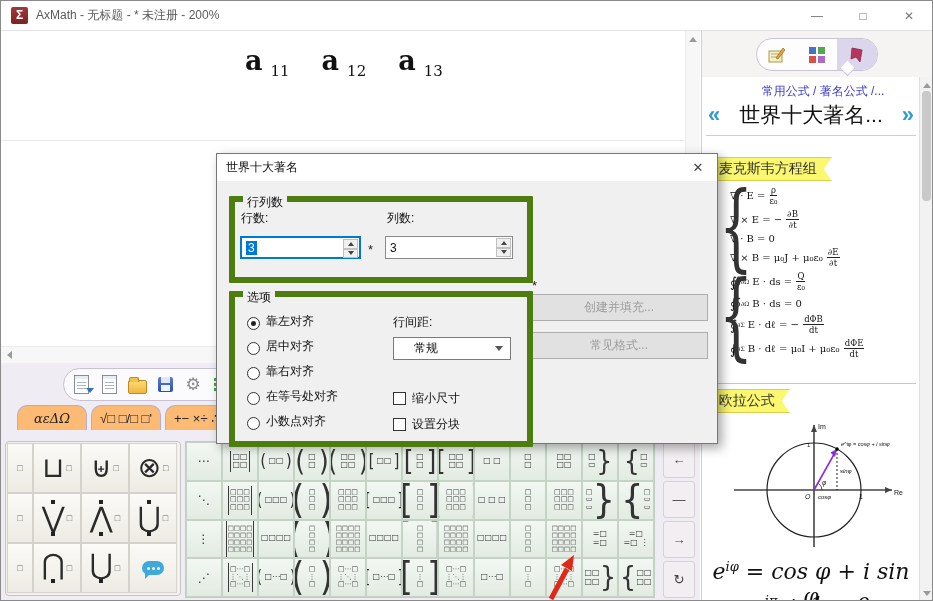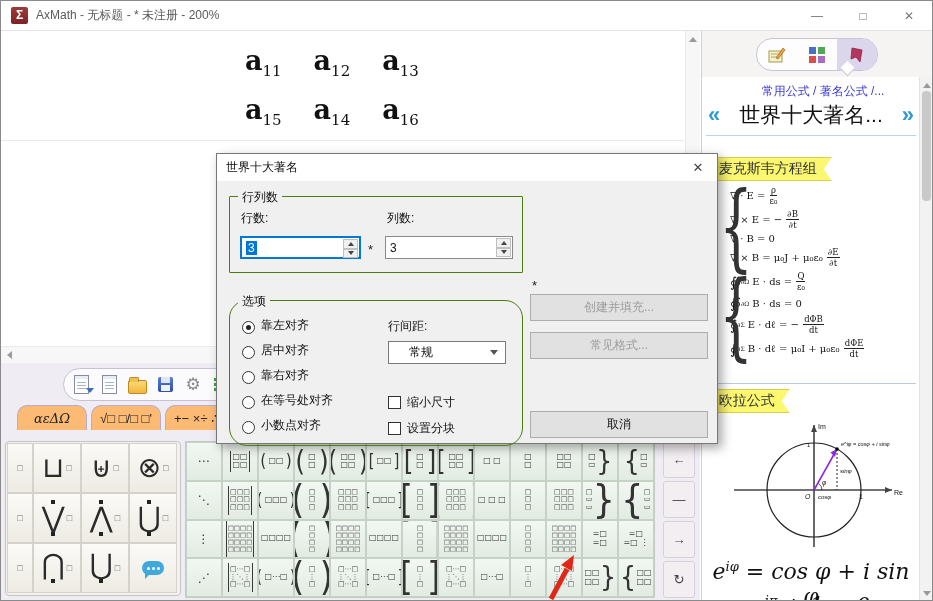--- a/index.html
+++ b/index.html
@@ -8,21 +8,21 @@
   .titlebar{position:absolute;left:0;top:0;width:100%;height:30px;background:#fff;border-bottom:1px solid #e3e3e3;display:flex;align-items:center;box-sizing:border-box;}
   .logo{width:17px;height:17px;margin-left:10px;background:linear-gradient(#a03a3a,#7c2222);color:#fff;font-weight:bold;font-size:12px;line-height:17px;text-align:center;border-radius:2px;}
   .title-text{margin-left:8px;font-size:12px;color:#5a5a5a;}
   .win-controls{margin-left:auto;display:flex;height:100%;}
   .win-btn{width:46px;height:100%;display:flex;align-items:center;justify-content:center;color:#777;font-size:12px;}
   
   .editor{position:absolute;left:0;top:30px;width:699px;height:332px;background:#fff;}
   .eq-canvas{position:absolute;left:244px;top:14px;font-family:"DejaVu Serif",serif;color:#111;}
   .mrow{display:flex;gap:32px;margin-bottom:14px;}
   .mbase{font-size:27px;font-weight:bold;}
-  .msub{font-size:15px;vertical-align:-6px;}
+  .msub{font-size:15px;vertical-align:-6px;margin-left:8px;}
   .page-sep{position:absolute;left:0;top:109px;width:683px;height:1px;background:#e8e8e8;}
   .vscroll{position:absolute;right:0;top:0;width:15px;height:315px;background:#f7f7f7;border-left:1px solid #ebebeb;box-sizing:border-box;}
   .hscroll{position:absolute;left:0;bottom:0;width:683px;height:17px;background:#f7f7f7;border-top:1px solid #ebebeb;box-sizing:border-box;}
   .tri-up{width:0;height:0;border-left:4px solid transparent;border-right:4px solid transparent;border-bottom:5px solid #9a9a9a;margin:6px auto;}
   .tri-left{width:0;height:0;border-top:4px solid transparent;border-bottom:4px solid transparent;border-right:5px solid #9a9a9a;margin:4px 0 0 6px;}
   
   .bottom-panel{position:absolute;left:0;top:362px;width:699px;height:239px;background:#efedf3;}
   .tool-pill{position:absolute;left:62px;top:5px;width:176px;height:33px;background:#fbfafc;border:1px solid #c6c1d6;border-radius:17px;display:flex;align-items:center;justify-content:center;gap:7px;box-sizing:border-box;}
   .tbi{width:21px;height:21px;position:relative;display:flex;align-items:center;justify-content:center;}
   .doc-shape{width:13px;height:17px;background:#fff;border:1px solid #8a8aa0;box-shadow:inset 0 3px 0 #e8ecf4;}
@@ -81,21 +81,21 @@
   .bigsub{font-size:6px;vertical-align:-4px;}
   .divider{position:absolute;left:2px;width:212px;height:1px;background:#b9cbdb;}
   .euler-f{position:absolute;width:218px;text-align:center;font-family:"DejaVu Serif",serif;font-style:italic;font-size:22px;color:#111;}
   .rp-scroll{position:absolute;right:0;top:46px;width:15px;height:525px;background:#f2f2f2;border-left:1px solid #e2e2e2;box-sizing:border-box;}
   .rp-thumb{position:absolute;left:2px;top:14px;width:9px;height:110px;background:#c9c9c9;border-radius:4px;}
   .tri-down{width:0;height:0;border-left:4px solid transparent;border-right:4px solid transparent;border-top:5px solid #9a9a9a;margin:4px auto;}
   
   .dialog{position:absolute;left:215px;top:152px;width:502px;height:291px;background:#f0f0f0;border:1px solid #777;box-shadow:4px 4px 10px rgba(0,0,0,.35);box-sizing:border-box;z-index:10;font-size:12px;color:#111;}
   .dlg-title{position:absolute;left:0;top:0;width:100%;height:27px;background:#fff;display:flex;align-items:center;box-sizing:border-box;padding-left:9px;}
   .dlg-close{position:absolute;right:4px;top:1px;width:30px;height:24px;display:flex;align-items:center;justify-content:center;color:#444;font-size:13px;}
-  .groupbox{position:absolute;border:1px solid #4d7c0f;border-radius:1px;}
+  .groupbox{position:absolute;border:6px solid #4d7c0f;border-radius:1px;}
   .gb-label{position:absolute;left:8px;top:-8px;background:#f0f0f0;padding:0 4px;}
   .fld-label{position:absolute;}
   .txt-input{position:absolute;height:23px;background:#fff;border:1px solid #8a8a8a;box-sizing:border-box;display:flex;align-items:center;padding-left:4px;}
   .txt-input.focused{border:2px solid #0078d7;}
   .sel-text{background:#0078d7;color:#fff;padding:0 2px;}
   .spin{position:absolute;right:1px;top:1px;width:15px;height:19px;display:flex;flex-direction:column;}
   .spin div{flex:1;background:#f0f0f0;border:1px solid #c0c0c0;display:flex;align-items:center;justify-content:center;}
   .sp-up{width:0;height:0;border-left:3px solid transparent;border-right:3px solid transparent;border-bottom:4px solid #444;}
   .sp-dn{width:0;height:0;border-left:3px solid transparent;border-right:3px solid transparent;border-top:4px solid #444;}
   .dlg-btn{position:absolute;width:178px;height:27px;background:#e1e1e1;border:1px solid #adadad;display:flex;align-items:center;justify-content:center;box-sizing:border-box;}
@@ -127,25 +127,20 @@
     </div>
   </div>
 
   <div class="editor">
     <div class="eq-canvas" id="eq-canvas">
         <div class="mrow">
           <span><span class="mbase">a</span><span class="msub">11</span></span>
           <span><span class="mbase">a</span><span class="msub">12</span></span>
           <span><span class="mbase">a</span><span class="msub">13</span></span>
         </div>
-        <div class="mrow">
-          <span><span class="mbase">a</span><span class="msub">15</span></span>
-          <span><span class="mbase">a</span><span class="msub">14</span></span>
-          <span><span class="mbase">a</span><span class="msub">16</span></span>
-        </div>
       </div>
     <div class="page-sep"></div>
     <div class="vscroll">
         <div class="tri-up"></div>
       </div>
     <div class="hscroll">
         <div class="tri-left"></div>
       </div>
   </div>
 
@@ -607,23 +602,22 @@
           </div>
           <div>
             <i class="sp-dn"></i>
           </div>
         </div>
     </div>
 
     <span class="star" style="left:315px;top:124px;">*</span>
     <div class="dlg-btn disabled" style="left:313px;top:140px;">创建并填充...</div>
     <div class="dlg-btn disabled" style="left:313px;top:178px;">常见格式...</div>
-    <div class="dlg-btn" style="left:313px;top:257px;">取消</div>
-
-    <div class="groupbox" style="left:12px;top:146px;width:292px;height:144px;border-radius:18px;">
+
+    <div class="groupbox" style="left:12px;top:137px;width:292px;height:144px;">
       <span class="gb-label">选项</span>
       <div id="radio-list" style="position:absolute;left:12px;top:17px;">
           <div class="radio-row checked">
             <span class="rdot">
               <i></i>
             </span>
             <span>靠左对齐</span>
           </div>
           <div class="radio-row">
             <span class="rdot"></span>

